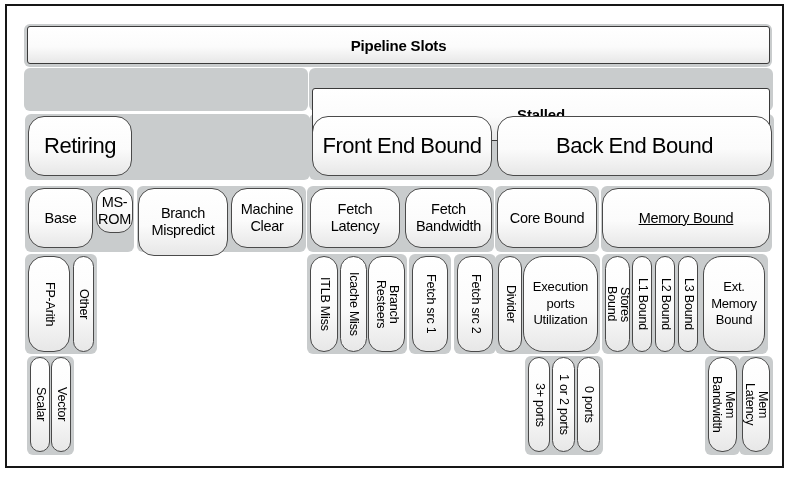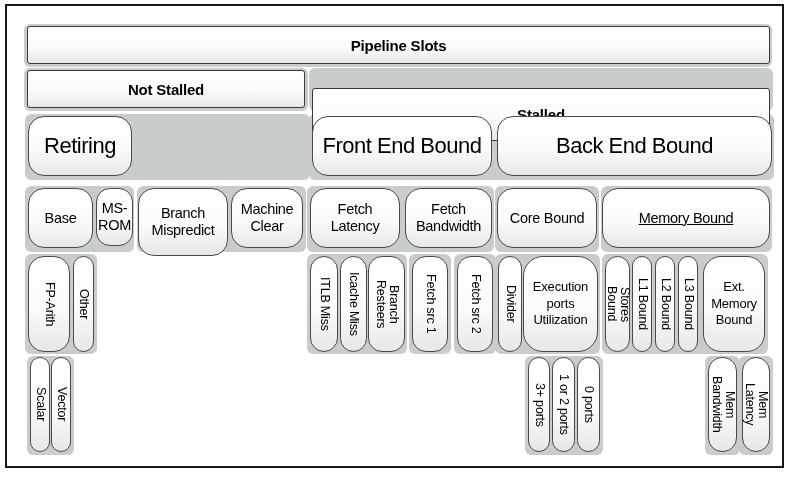--- a/index.html
+++ b/index.html
@@ -48,41 +48,38 @@
   <div class="halo" style="left:602px;top:254px;width:166px;height:100px;"></div>
   <div class="halo" style="left:27px;top:356px;width:47px;height:99px;"></div>
   <div class="halo" style="left:525px;top:356px;width:78px;height:99px;"></div>
   <div class="halo" style="left:705px;top:356px;width:35px;height:99px;"></div>
   <div class="halo" style="left:739px;top:356px;width:34px;height:99px;"></div>
 
   <div class="box sq t15b" style="left:27px;top:26px;width:743px;height:38px;">
     <span>Pipeline Slots</span>
   </div>
 
-  <div class="box sq t15b" style="left:27px;top:70px;width:278px;height:38px;">
-    <span>Not Stalled</span>
-  </div>
   <div class="box sq t15b" style="left:312px;top:88px;width:458px;height:53px;">
     <span>Stalled</span>
   </div>
 
   <div class="box r16 t22" style="left:28px;top:116px;width:104px;height:60px;">
     <span>Retiring</span>
   </div>
   <div class="box r16 t22" style="left:312px;top:116px;width:180px;height:60px;">
     <span>Front End Bound</span>
   </div>
   <div class="box r16 t14" style="left:28px;top:188px;width:65px;height:60px;">
     <span>Base</span>
   </div>
 
   <div class="box r16 t22" style="left:497px;top:116px;width:275px;height:60px;">
     <span>Back End Bound</span>
   </div>
-  <div class="box r14 t14" style="left:96px;top:188px;width:37px;height:58px;">
+  <div class="box r14 t14" style="left:96px;top:188px;width:37px;height:45px;">
     <span>MS-
 ROM</span>
   </div>
   <div class="box r16 t14" style="left:138px;top:188px;width:90px;height:68px;">
     <span>Branch
 Mispredict</span>
   </div>
   <div class="box r16 t14" style="left:231px;top:188px;width:72px;height:60px;">
     <span>Machine
 Clear</span>

